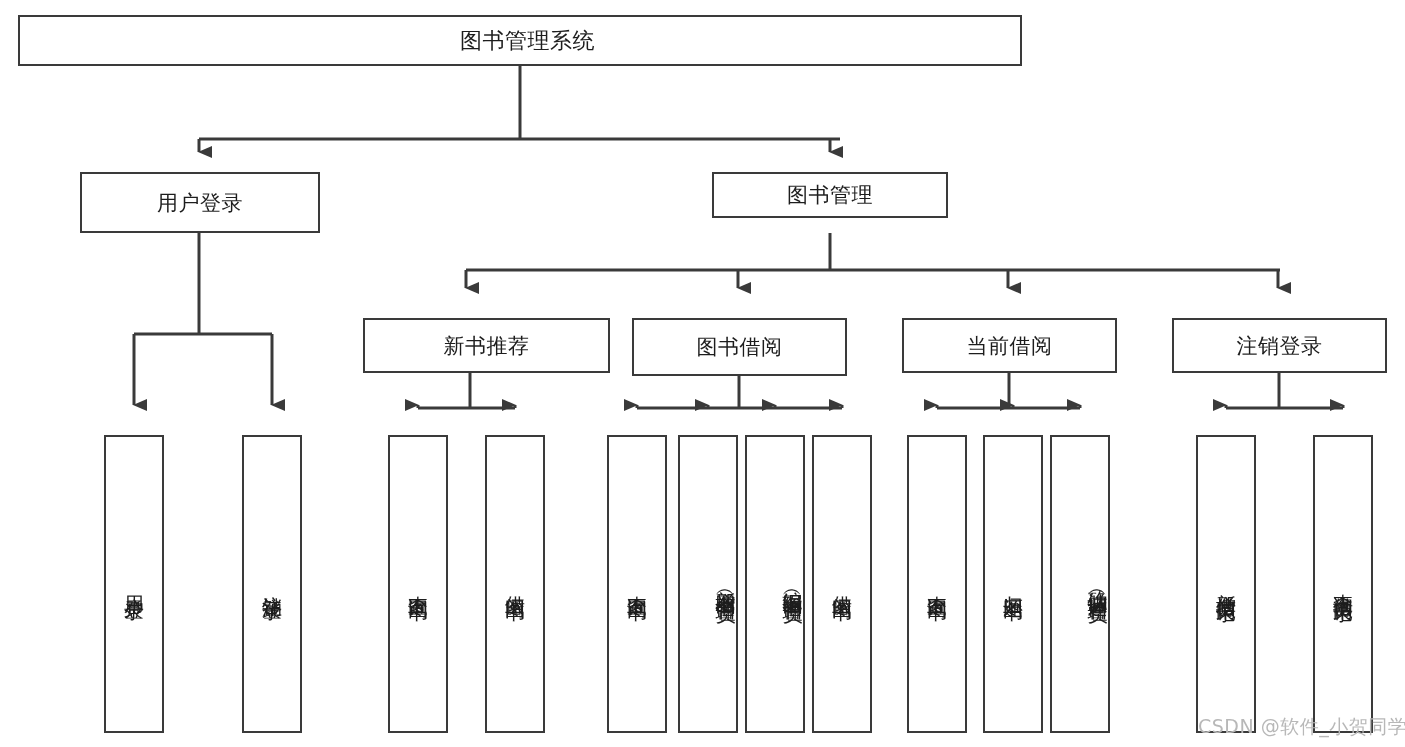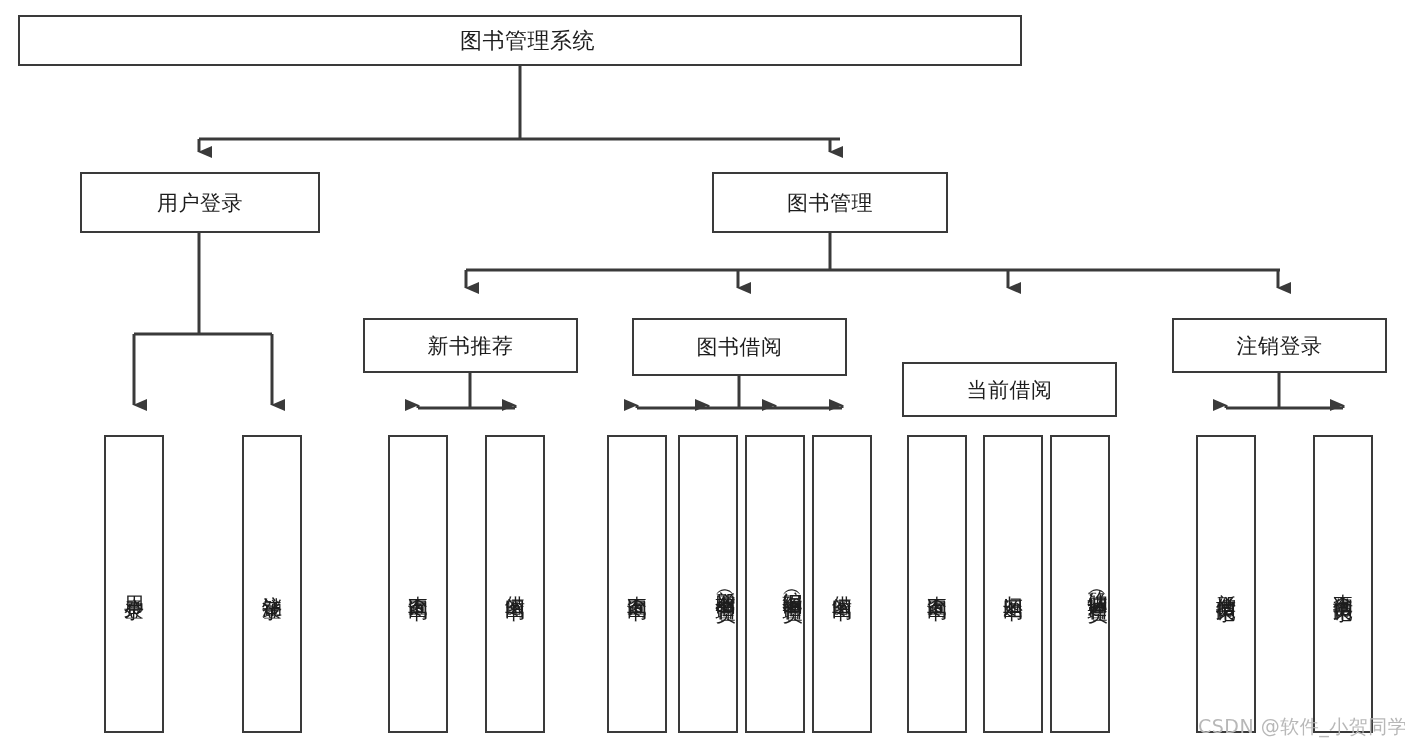--- a/index.html
+++ b/index.html
@@ -140,31 +140,31 @@
     </g>
   </svg>
 
   <div class="node root" style="left:18px; top:15px; width:1004px; height:51px;padding-left:15px;">
     <span>图书管理系统</span>
   </div>
 
   <div class="node" style="left:80px; top:172px; width:240px; height:61px;">
     <span>用户登录</span>
   </div>
-  <div class="node" style="left:712px; top:172px; width:236px; height:61px;">
+  <div class="node" style="left:712px; top:172px; width:236px; height:46px;">
     <span>图书管理</span>
   </div>
 
-  <div class="node" style="left:363px; top:318px; width:215px; height:55px;">
+  <div class="node" style="left:363px; top:318px; width:247px; height:55px;">
     <span>新书推荐</span>
   </div>
   <div class="node" style="left:632px; top:318px; width:215px; height:58px;">
     <span>图书借阅</span>
   </div>
-  <div class="node" style="left:902px; top:318px; width:215px; height:55px;margin-top:44px;">
+  <div class="node" style="left:902px; top:318px; width:215px; height:55px;">
     <span>当前借阅</span>
   </div>
   <div class="node" style="left:1172px; top:318px; width:215px; height:55px;">
     <span>注销登录</span>
   </div>
 
   <div class="node leaf centered" style="left:104px; top:435px; width:60px; height:298px;">
     <span class="vtext">用户登录</span>
   </div>
   <div class="node leaf centered" style="left:242px; top:435px; width:60px; height:298px;">

